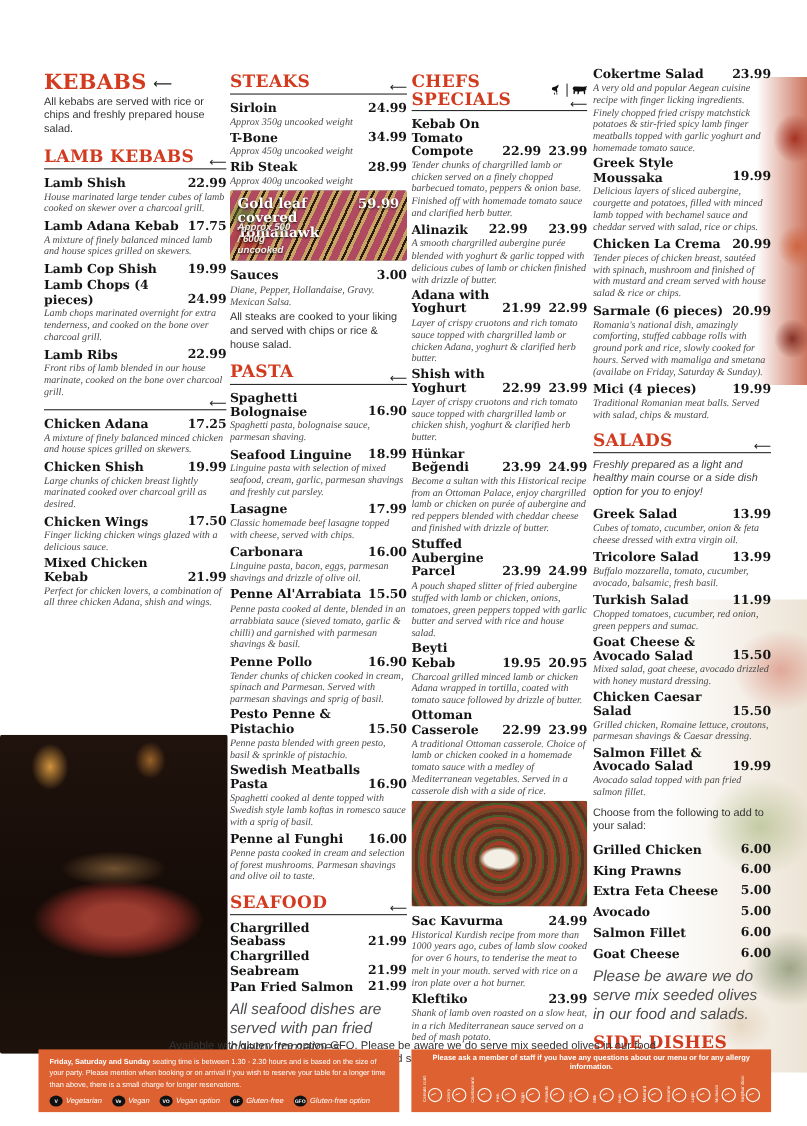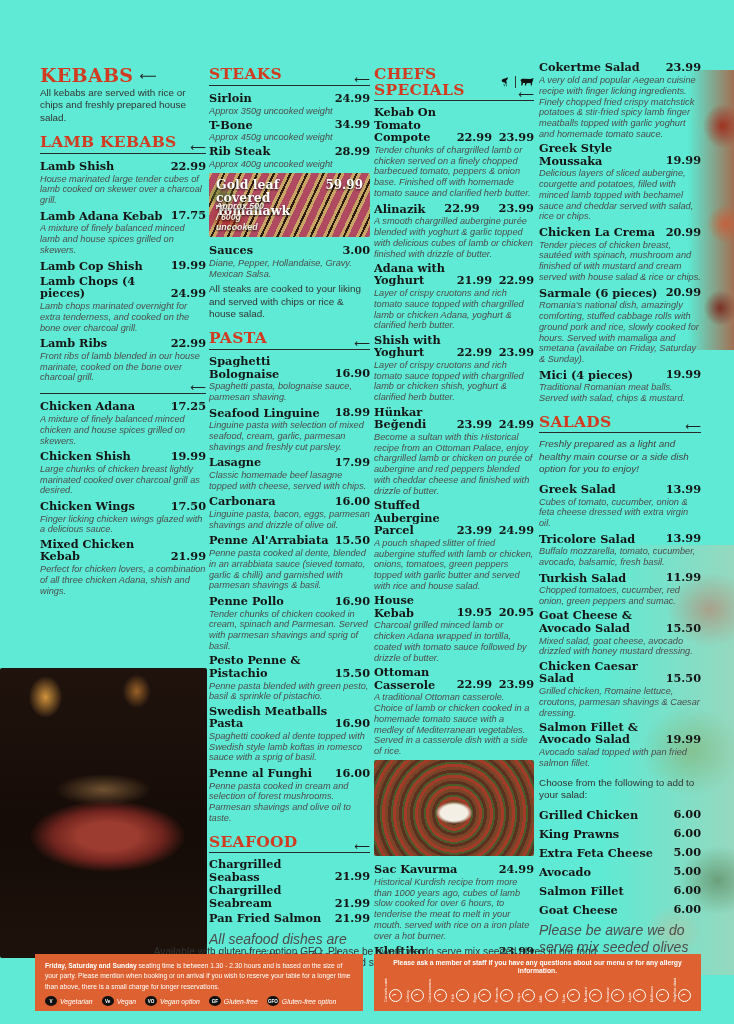--- a/index.html
+++ b/index.html
@@ -3,21 +3,21 @@
 <meta charset="utf-8">
 <style>
   :root{
     --accent:#d23b1f;
     --footer:#de6231;
     --ink:#151515;
     --desc:#4c4c4c;
   }
   html,body{margin:0;padding:0;}
   body{font-family:"Liberation Sans",sans-serif;background:#e9e7e2;}
-  .page{position:relative;width:734px;height:1024px;background:#5eead4;overflow:hidden;}
+  .page{position:relative;width:734px;height:1024px;background:#ffffff;overflow:hidden;}
 
   
   .photo-top-right{position:absolute;right:0;top:70px;width:46px;height:280px;z-index:1;border-radius:3px 0 0 3px;
     background:
       radial-gradient(26px 30px at 75% 20%, rgba(160,40,25,.9), transparent 75%),
       radial-gradient(24px 26px at 80% 55%, rgba(205,90,50,.8), transparent 75%),
       radial-gradient(22px 24px at 70% 85%, rgba(120,30,20,.85), transparent 75%),
       linear-gradient(to left, rgba(185,70,40,.75), rgba(185,70,40,0));}
   .photo-right-salad{position:absolute;right:0;top:545px;width:135px;height:430px;z-index:1;
     background:
@@ -51,21 +51,21 @@
   .rule{border-top:1.2px solid #2a2a2a;margin:3px 0 5px;position:relative;}
   .rule .arrow{position:absolute;right:0;top:-13px;font-size:11px;color:#222;background:transparent;}
   .intro{font-size:9.9px;color:#333;line-height:1.25;margin:2px 0 6px;}
   .intro.it{font-style:italic;color:#444;}
 
   .mi{margin-bottom:2.5px;}
   .mi-row{display:flex;justify-content:space-between;align-items:flex-end;gap:6px;}
   .mi-name{font-family:"DejaVu Serif",serif;font-weight:700;font-size:11.3px;color:var(--ink);line-height:1.12;}
   .mi-price{font-family:"DejaVu Serif",serif;font-weight:700;font-size:11.3px;color:var(--ink);white-space:nowrap;}
   .mi-price.w{width:36px;text-align:right;flex:none;}
-  .mi-desc{font-style:italic;font-size:9.2px;color:var(--desc);line-height:1.17;margin-top:1px;}
+  .mi-desc{font-style:italic;font-size:9.2px;color:var(--desc);line-height:1.17;margin-top:1px;font-family:Liberation Serif, serif;}
   .tight .mi{margin-bottom:1px;}
   .wide .mi{margin-bottom:5px;}
   .note{font-style:italic;font-size:14px;color:var(--desc);line-height:1.2;margin:6px 0;}
   .plain-note{font-size:9.9px;color:#333;line-height:1.25;margin:4px 0 6px;}
 
   
   .photo-card{position:relative;border-radius:2px;overflow:hidden;margin:3px 0 6px;}
   .tomahawk{height:64px;
     background:
       radial-gradient(30px 22px at 12% 70%, rgba(170,40,30,.9), transparent 70%),
@@ -455,21 +455,21 @@
             <div class="mi-row">
               <span class="mi-name">Stuffed Aubergine Parcel</span>
               <span class="mi-price w">23.99</span>
               <span class="mi-price w">24.99</span>
             </div>
             <div class="mi-desc">A pouch shaped slitter of fried aubergine stuffed with lamb or chicken, onions, tomatoes, green peppers topped with garlic butter and served with rice and house salad.</div>
           </div>
 
           <div class="mi">
             <div class="mi-row">
-              <span class="mi-name">House Kebab</span>
+              <span class="mi-name">Beyti Kebab</span>
               <span class="mi-price w">19.95</span>
               <span class="mi-price w">20.95</span>
             </div>
             <div class="mi-desc">Charcoal grilled minced lamb or chicken Adana wrapped in tortilla, coated with tomato sauce followed by drizzle of butter.</div>
           </div>
 
           <div class="mi">
             <div class="mi-row">
               <span class="mi-name">Ottoman Casserole</span>
               <span class="mi-price w">22.99</span>

